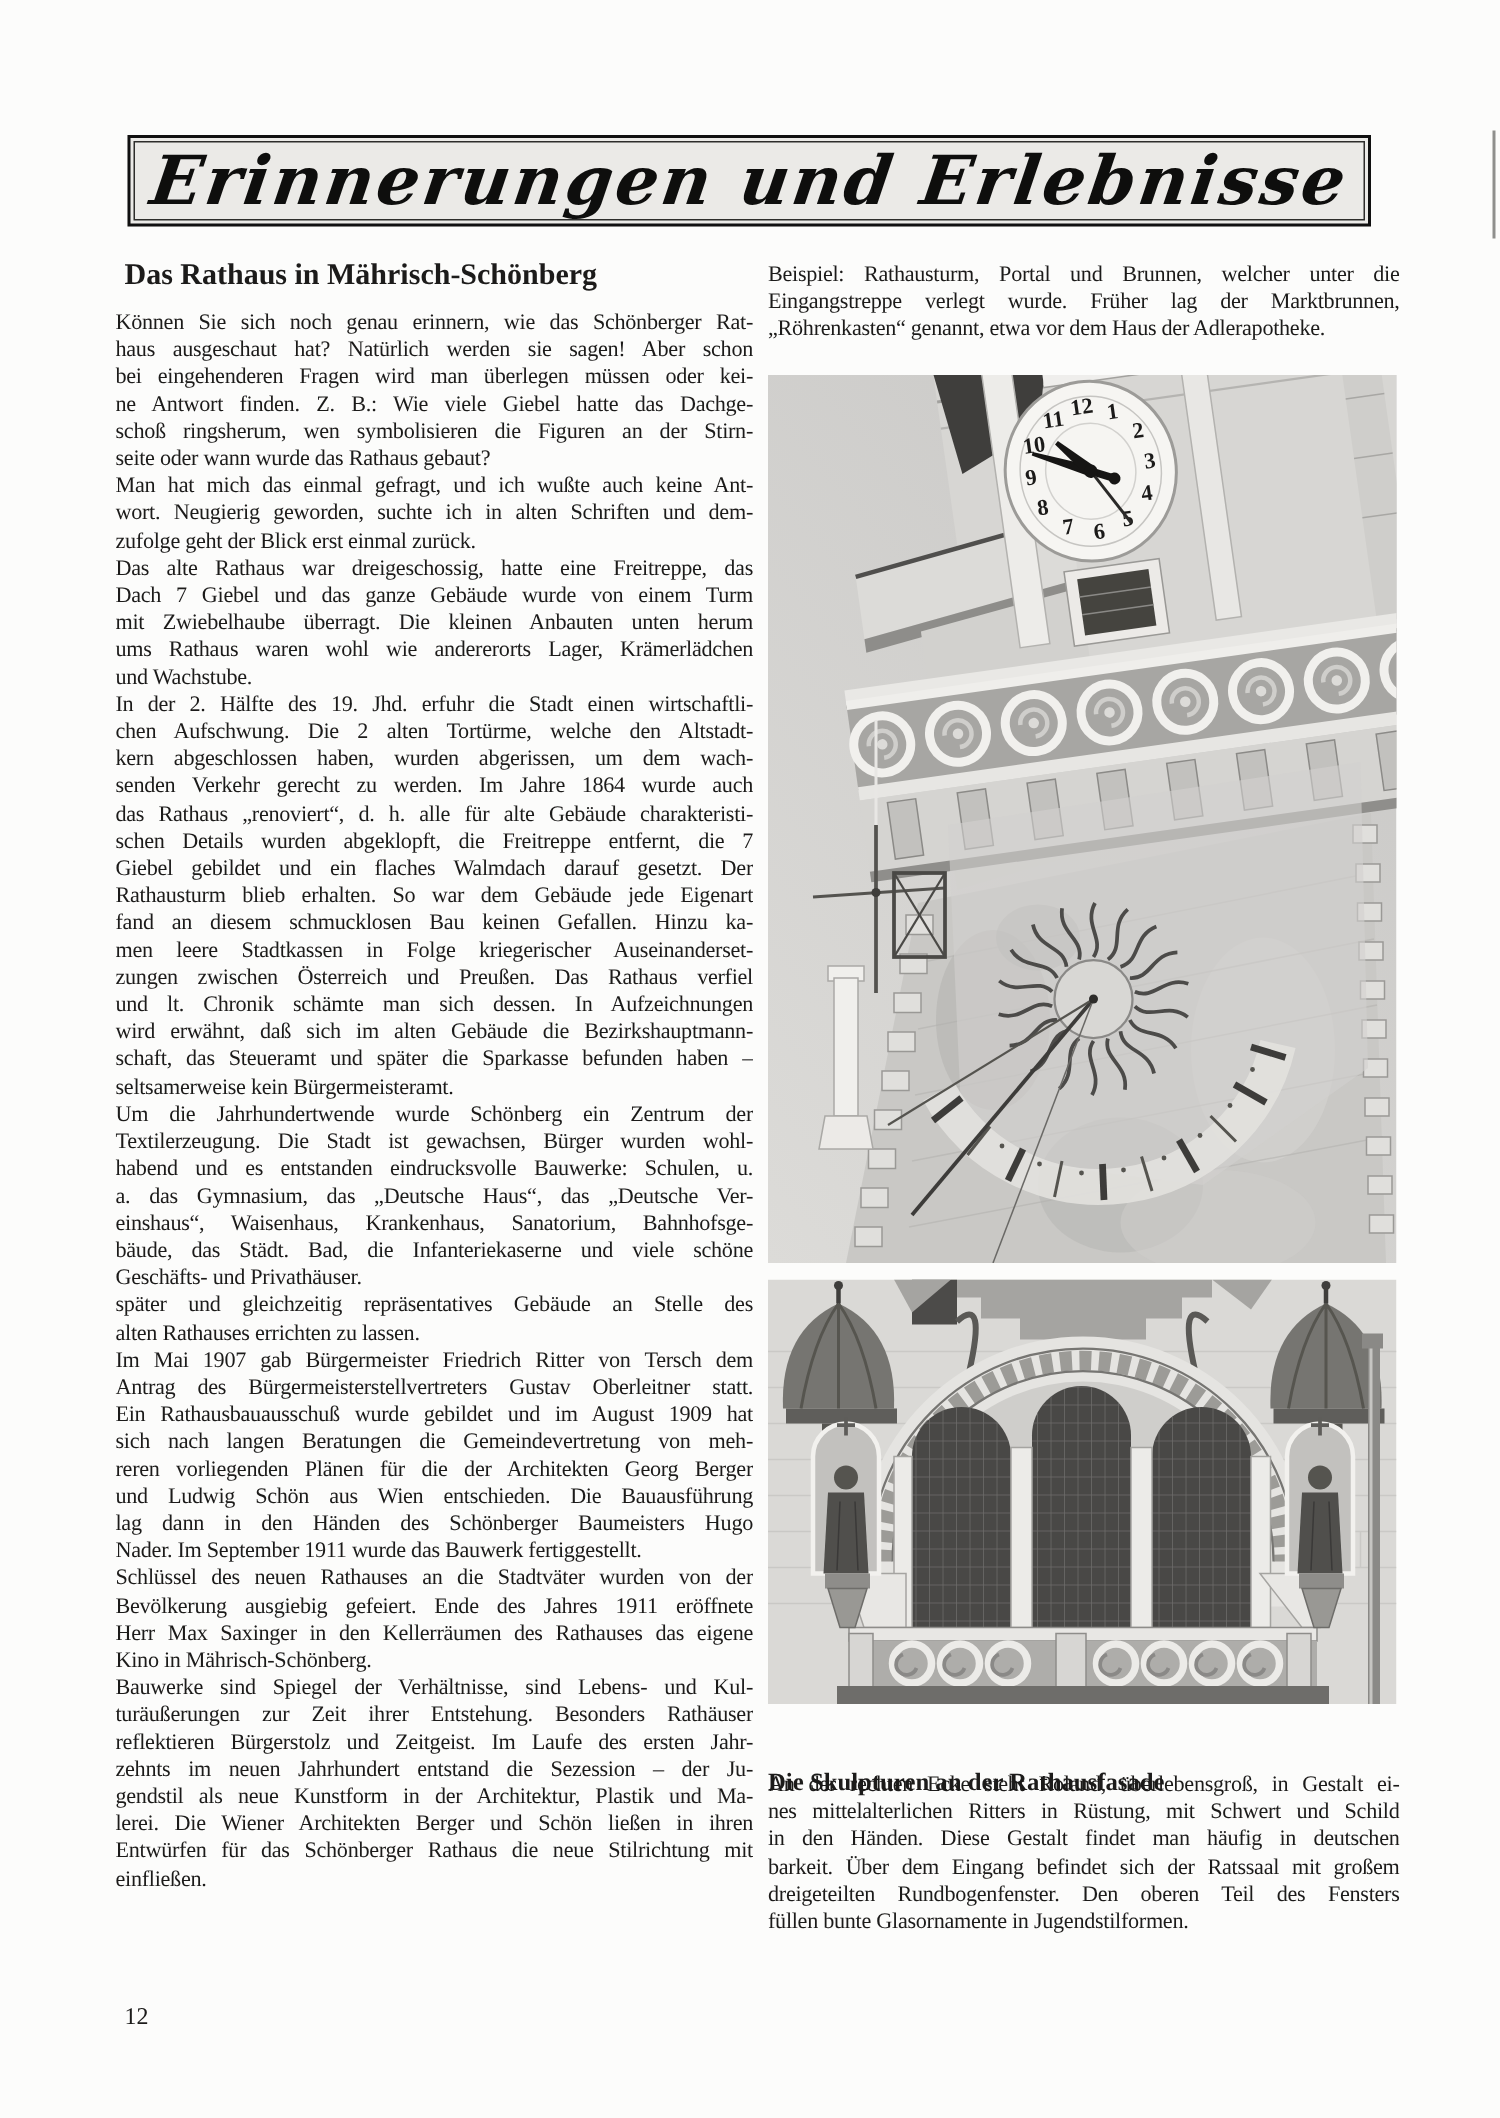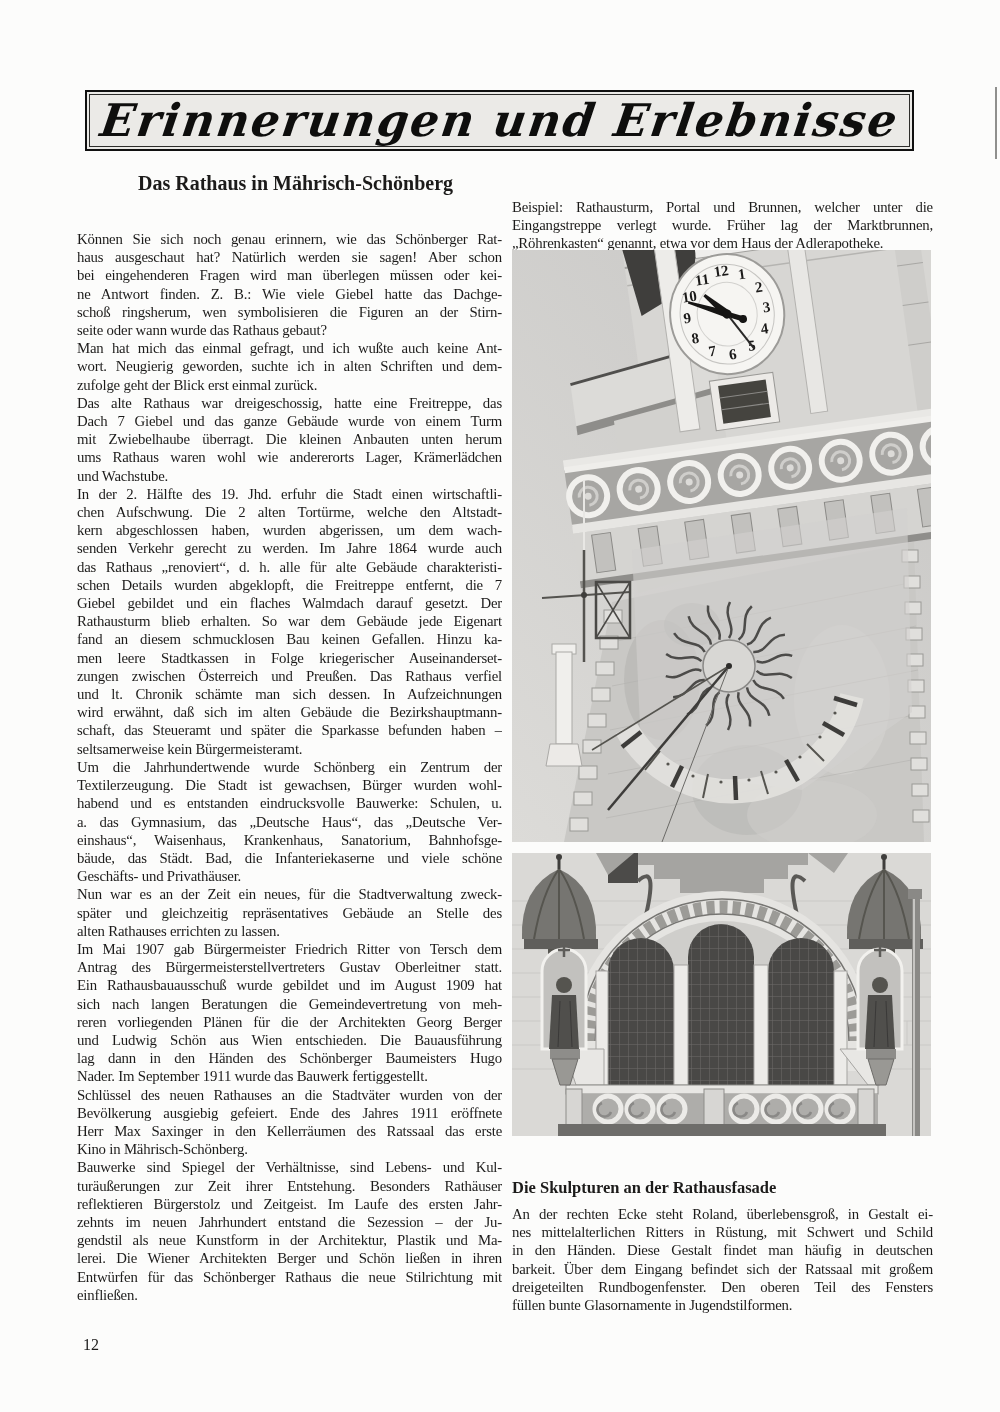--- a/index.html
+++ b/index.html
@@ -18,24 +18,24 @@
     position:absolute;inset:2px;border:1px solid #2d2d2b;
     display:flex;align-items:center;justify-content:center;
   }
   .banner-text{
     font-family:"DejaVu Serif",serif;font-style:italic;font-weight:bold;
     font-size:45px;letter-spacing:2px;transform:skewX(-8deg);
     white-space:nowrap;color:#0e0e0d;
   }
   
   .article-title{
-    left:83px;top:172px;width:425px;text-align:center;
+    left:83px;top:172px;width:425px;text-align:left;
     font-weight:bold;font-size:20px;letter-spacing:0;
   }
-  .textcol{font-size:14.8px;line-height:18.2px;letter-spacing:-0.2px;margin-top:24px;}
+  .textcol{font-size:14.8px;line-height:18.2px;letter-spacing:-0.2px;}
   .leftcol{left:77px;top:206px;width:425px;}
   .rightintro{left:512px;top:174px;width:421px;}
   .section-heading{
     left:512px;top:1178px;width:421px;
     font-weight:bold;font-size:16.5px;
   }
   .section-par{left:512px;top:1181px;width:421px;}
   .line{
     text-align:justify;text-align-last:justify;
     white-space:nowrap;overflow:hidden;
@@ -105,38 +105,37 @@
   <div>
       <div class="line">Um die Jahrhundertwende wurde Schönberg ein Zentrum der</div>
       <div class="line">Textilerzeugung. Die Stadt ist gewachsen, Bürger wurden wohl-</div>
       <div class="line">habend und es entstanden eindrucksvolle Bauwerke: Schulen, u.</div>
       <div class="line">a. das Gymnasium, das „Deutsche Haus“, das „Deutsche Ver-</div>
       <div class="line">einshaus“, Waisenhaus, Krankenhaus, Sanatorium, Bahnhofsge-</div>
       <div class="line">bäude, das Städt. Bad, die Infanteriekaserne und viele schöne</div>
       <div class="line last">Geschäfts- und Privathäuser.</div>
     </div>
   <div>
-      <div class="line">Nun war es an der Zeit ein neues, für die Stadtverwaltung zweck-</div>
       <div class="line">später und gleichzeitig repräsentatives Gebäude an Stelle des</div>
       <div class="line last">alten Rathauses errichten zu lassen.</div>
     </div>
   <div>
       <div class="line">Im Mai 1907 gab Bürgermeister Friedrich Ritter von Tersch dem</div>
       <div class="line">Antrag des Bürgermeisterstellvertreters Gustav Oberleitner statt.</div>
       <div class="line">Ein Rathausbauausschuß wurde gebildet und im August 1909 hat</div>
       <div class="line">sich nach langen Beratungen die Gemeindevertretung von meh-</div>
       <div class="line">reren vorliegenden Plänen für die der Architekten Georg Berger</div>
       <div class="line">und Ludwig Schön aus Wien entschieden. Die Bauausführung</div>
       <div class="line">lag dann in den Händen des Schönberger Baumeisters Hugo</div>
       <div class="line last">Nader. Im September 1911 wurde das Bauwerk fertiggestellt.</div>
     </div>
   <div>
       <div class="line">Schlüssel des neuen Rathauses an die Stadtväter wurden von der</div>
       <div class="line">Bevölkerung ausgiebig gefeiert. Ende des Jahres 1911 eröffnete</div>
-      <div class="line">Herr Max Saxinger in den Kellerräumen des Ratssaal das erste</div>
+      <div class="line">Herr Max Saxinger in den Kellerräumen des Rathauses das eigene</div>
       <div class="line last">Kino in Mährisch-Schönberg.</div>
     </div>
   <div>
       <div class="line">Bauwerke sind Spiegel der Verhältnisse, sind Lebens- und Kul-</div>
       <div class="line">turäußerungen zur Zeit ihrer Entstehung. Besonders Rathäuser</div>
       <div class="line">reflektieren Bürgerstolz und Zeitgeist. Im Laufe des ersten Jahr-</div>
       <div class="line">zehnts im neuen Jahrhundert entstand die Sezession – der Ju-</div>
       <div class="line">gendstil als neue Kunstform in der Architektur, Plastik und Ma-</div>
       <div class="line">lerei. Die Wiener Architekten Berger und Schön ließen in ihren</div>
       <div class="line">Entwürfen für das Schönberger Rathaus die neue Stilrichtung mit</div>

